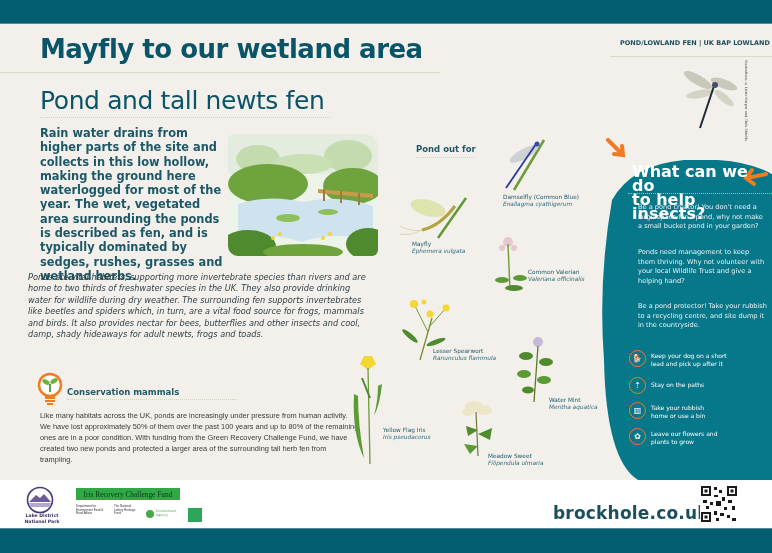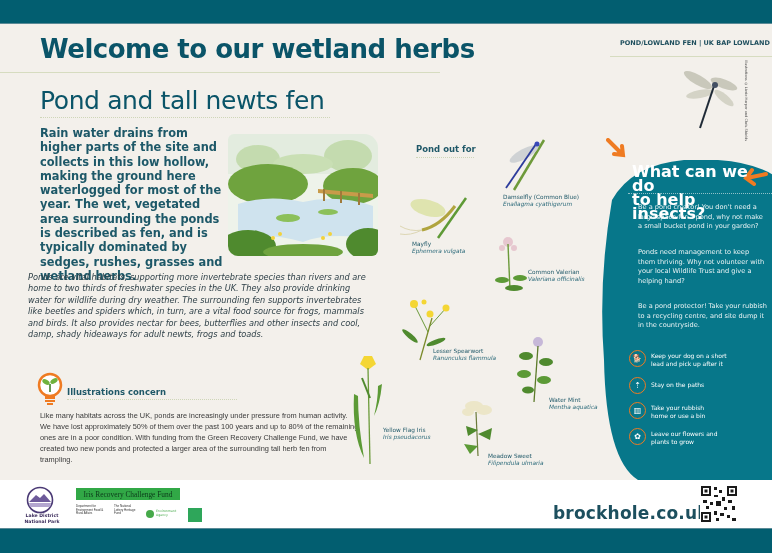--- a/index.html
+++ b/index.html
@@ -57,21 +57,21 @@
   .ne-logo { position: absolute; left: 188px; top: 508px; width: 14px; height: 14px; background: #2ea65a; }
 
   .site-url { position: absolute; left: 553px; top: 503px; font-size: 17px; font-weight: bold; color: #1c4f5e; letter-spacing: 0.2px; }
   .qr { position: absolute; left: 700px; top: 485px; width: 38px; height: 38px; }
 </style>
 </head>
 <body>
 
 <div class="top-band"></div>
 
-<div class="main-title">Welcome to our wetland herbs</div>
+<div class="main-title">Mayfly to our wetland area</div>
 <div class="title-rule"></div>
 <div class="habitat-tag">POND/LOWLAND FEN | UK BAP LOWLAND</div>
 <div class="habitat-rule"></div>
 
 <div class="sub-title">Pond and tall newts fen</div>
 <div class="sub-rule"></div>
 
 <div class="intro">Rain water drains from higher parts of the site and collects in this low hollow, making the ground here waterlogged for most of the year. The wet, vegetated area surrounding the ponds is described as fen, and is typically dominated by sedges, rushes, grasses and wetland herbs.</div>
 
 <div class="pond-illustration">
@@ -106,21 +106,21 @@
   <svg width="30" height="36" viewBox="0 0 30 36">
     <circle cx="14" cy="13" r="11" fill="#fff" stroke="#ef7b22" stroke-width="2.5"></circle>
     <rect x="9" y="24" width="10" height="3" fill="#ef7b22"></rect>
     <rect x="9" y="28" width="10" height="2" fill="#ef7b22"></rect>
     <rect x="11" y="31" width="6" height="2" fill="#ef7b22"></rect>
     <path d="M14 20 L14 12" stroke="#3f7f2a" stroke-width="1.6"></path>
     <ellipse cx="10" cy="10" rx="4" ry="2.2" fill="#6fb23d" transform="rotate(30 10 10)"></ellipse>
     <ellipse cx="18" cy="9" rx="4" ry="2.2" fill="#6fb23d" transform="rotate(-30 18 9)"></ellipse>
   </svg>
 </div>
-<div class="concern-title">Illustrations concern</div>
+<div class="concern-title">Conservation mammals</div>
 <div class="concern-rule"></div>
 <div class="concern-text">Like many habitats across the UK, ponds are increasingly under pressure from human activity. We have lost approximately 50% of them over the past 100 years and up to 80% of the remaining ones are in a poor condition. With funding from the Green Recovery Challenge Fund, we have created two new ponds and protected a larger area of the surrounding tall herb fen from trampling.</div>
 
 <div class="look-title">Pond out for</div>
 <div class="look-rule"></div>
 
 <div class="art" style="left:500px; top:136px;">
   <svg width="50" height="56" viewBox="0 0 50 56">
     <line x1="44" y1="4" x2="14" y2="54" stroke="#6e9a3a" stroke-width="2.5"></line>
     <ellipse cx="24" cy="18" rx="16" ry="5" fill="#c8ccd0" opacity="0.85" transform="rotate(-28 24 18)"></ellipse>

